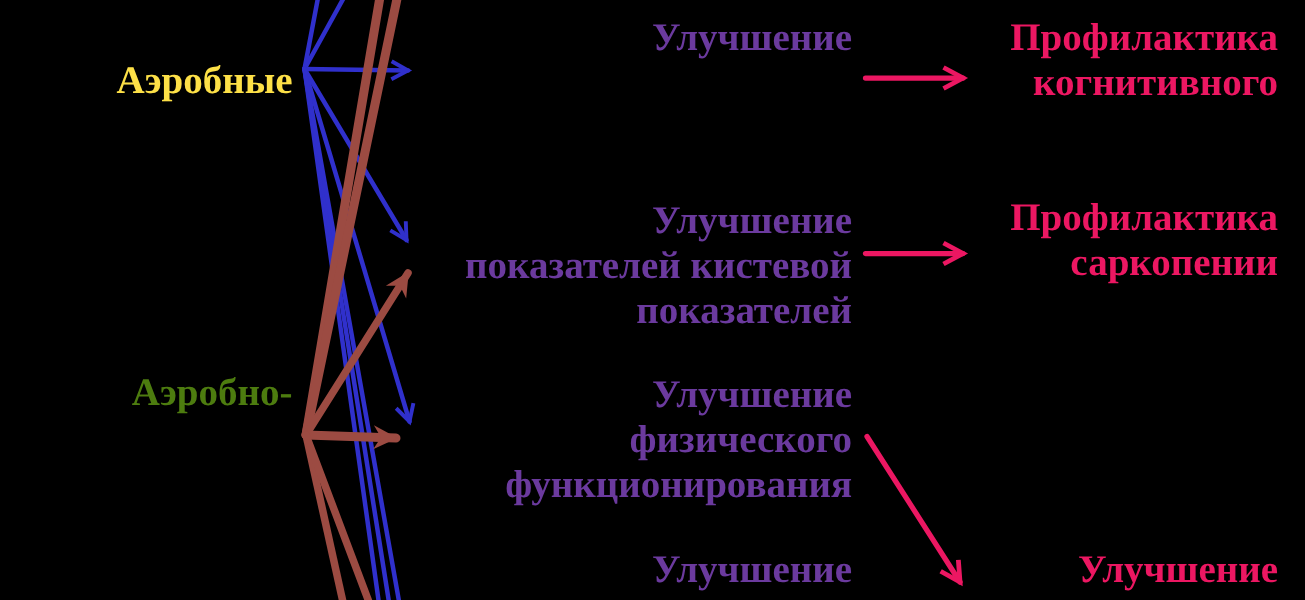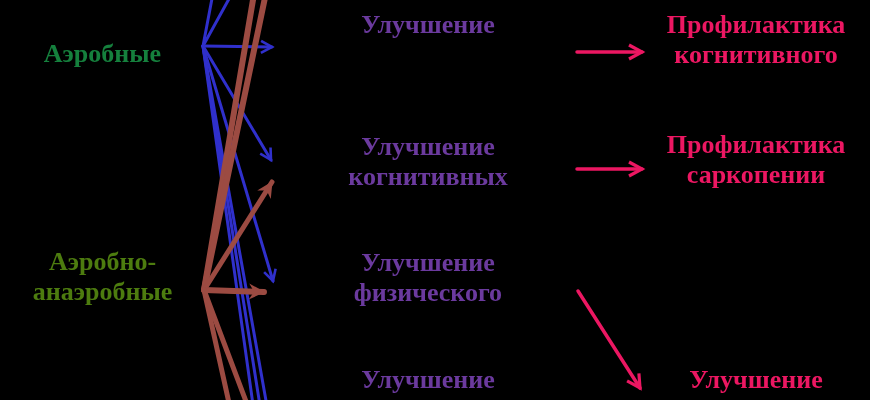--- a/index.html
+++ b/index.html
@@ -9,27 +9,27 @@
     background:#000000;
     overflow:hidden;
     font-family:"Liberation Serif","DejaVu Serif",serif;
   }
   .arrows{position:absolute;left:0;top:0;width:870px;height:400px;}
   .node{
     position:absolute;
     font-weight:bold;
     font-size:26px;
     line-height:30px;
-    text-align:center;
+    text-align:right;
     white-space:nowrap;
   }
   .col-left{left:10px;width:185px;}
   .col-mid{left:288px;width:280px;}
-  .col-right{left:646px;width:220px;}
-  .c-blue{color:#15803d;}
+  .col-right{left:632px;width:220px;}
+  .c-blue{color:#fde047;}
   .c-brown{color:#4d7c0f;}
   .c-purple{color:#6B3A9E;}
   .c-pink{color:#EC1762;}
 </style>
 </head>
 <body>
 
 <div class="stage">
 
   <svg class="arrows" viewBox="0 0 870 400" xmlns="http://www.w3.org/2000/svg">
@@ -70,33 +70,34 @@
       <path d="M577,169 L642,169" marker-end="url(#head-pink)"></path>
       <path d="M578,291 L640,388" marker-end="url(#head-pink)"></path>
     </g>
   </svg>
 
   <div class="node col-left c-blue" style="top:39px">
     <div>Аэробные</div>
   </div>
   <div class="node col-left c-brown" style="top:247px">
     <div>Аэробно-</div>
-    <div>анаэробные</div>
   </div>
 
   <div class="node col-mid c-purple" style="top:10px">
     <div>Улучшение</div>
   </div>
   <div class="node col-mid c-purple" style="top:132px">
     <div>Улучшение</div>
-    <div>когнитивных</div>
+    <div>показателей кистевой</div>
+    <div>показателей</div>
   </div>
   <div class="node col-mid c-purple" style="top:248px">
     <div>Улучшение</div>
     <div>физического</div>
+    <div>функционирования</div>
   </div>
   <div class="node col-mid c-purple" style="top:365px">
     <div>Улучшение</div>
   </div>
 
   <div class="node col-right c-pink" style="top:10px">
     <div>Профилактика</div>
     <div>когнитивного</div>
   </div>
   <div class="node col-right c-pink" style="top:130px">

